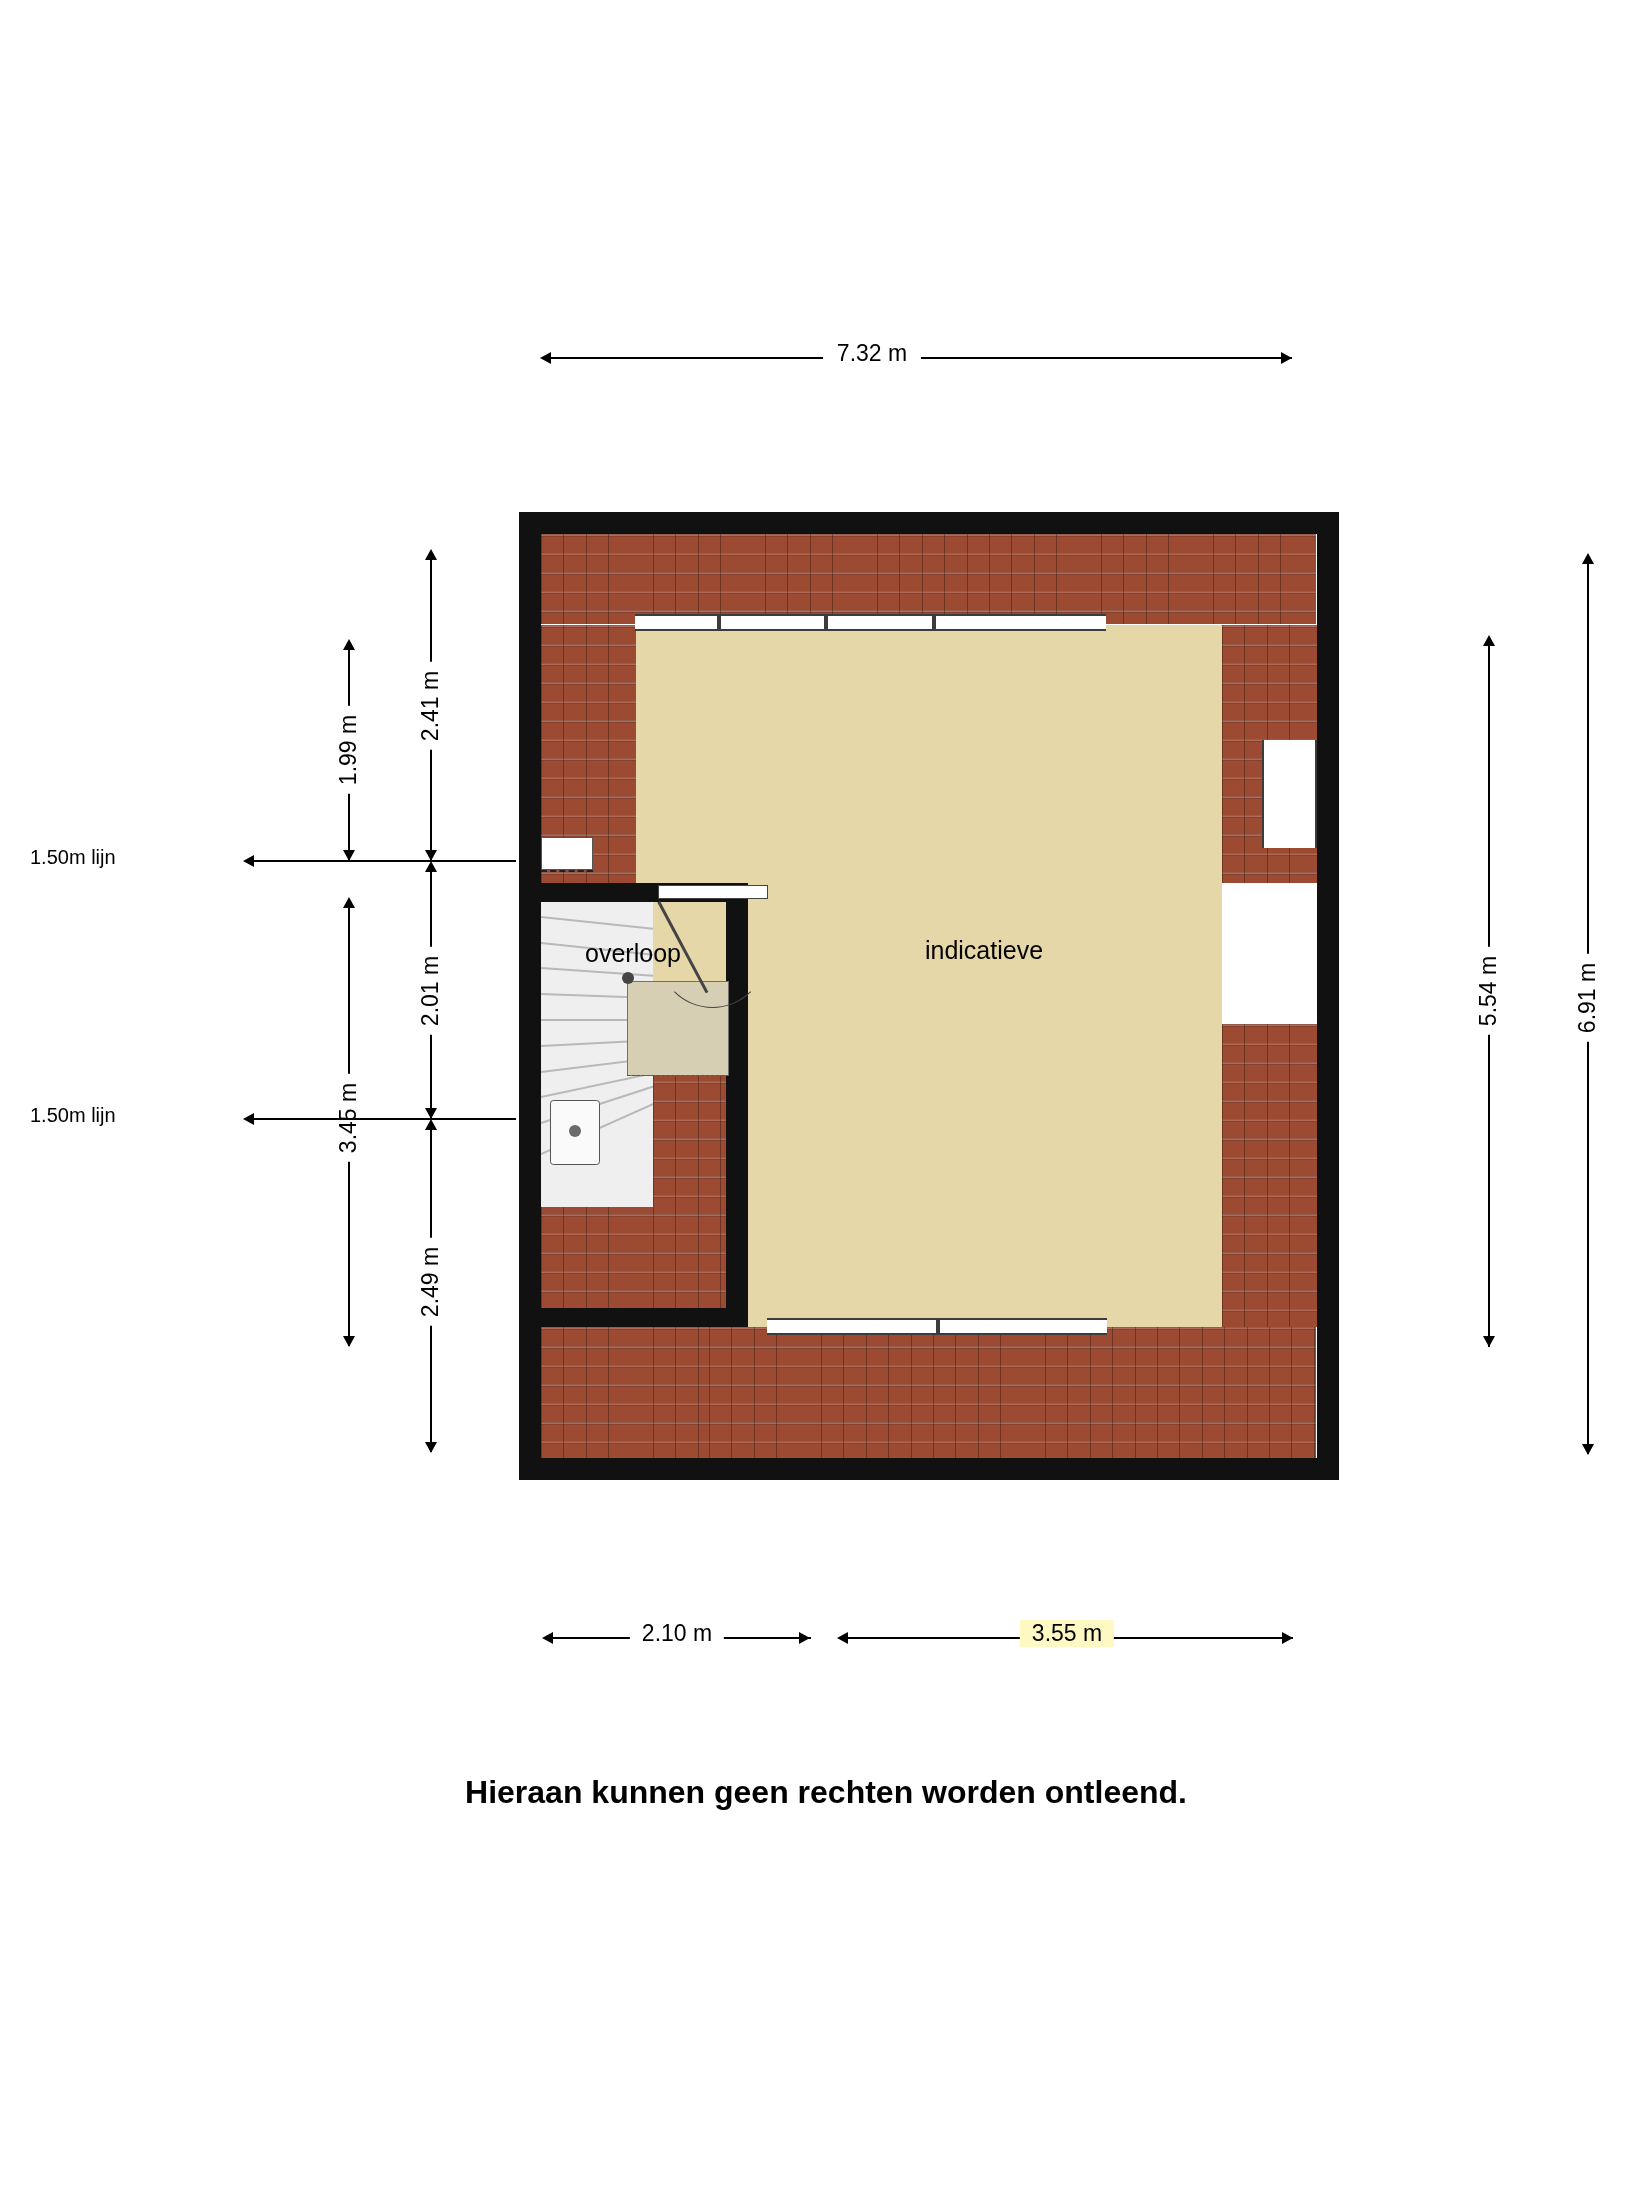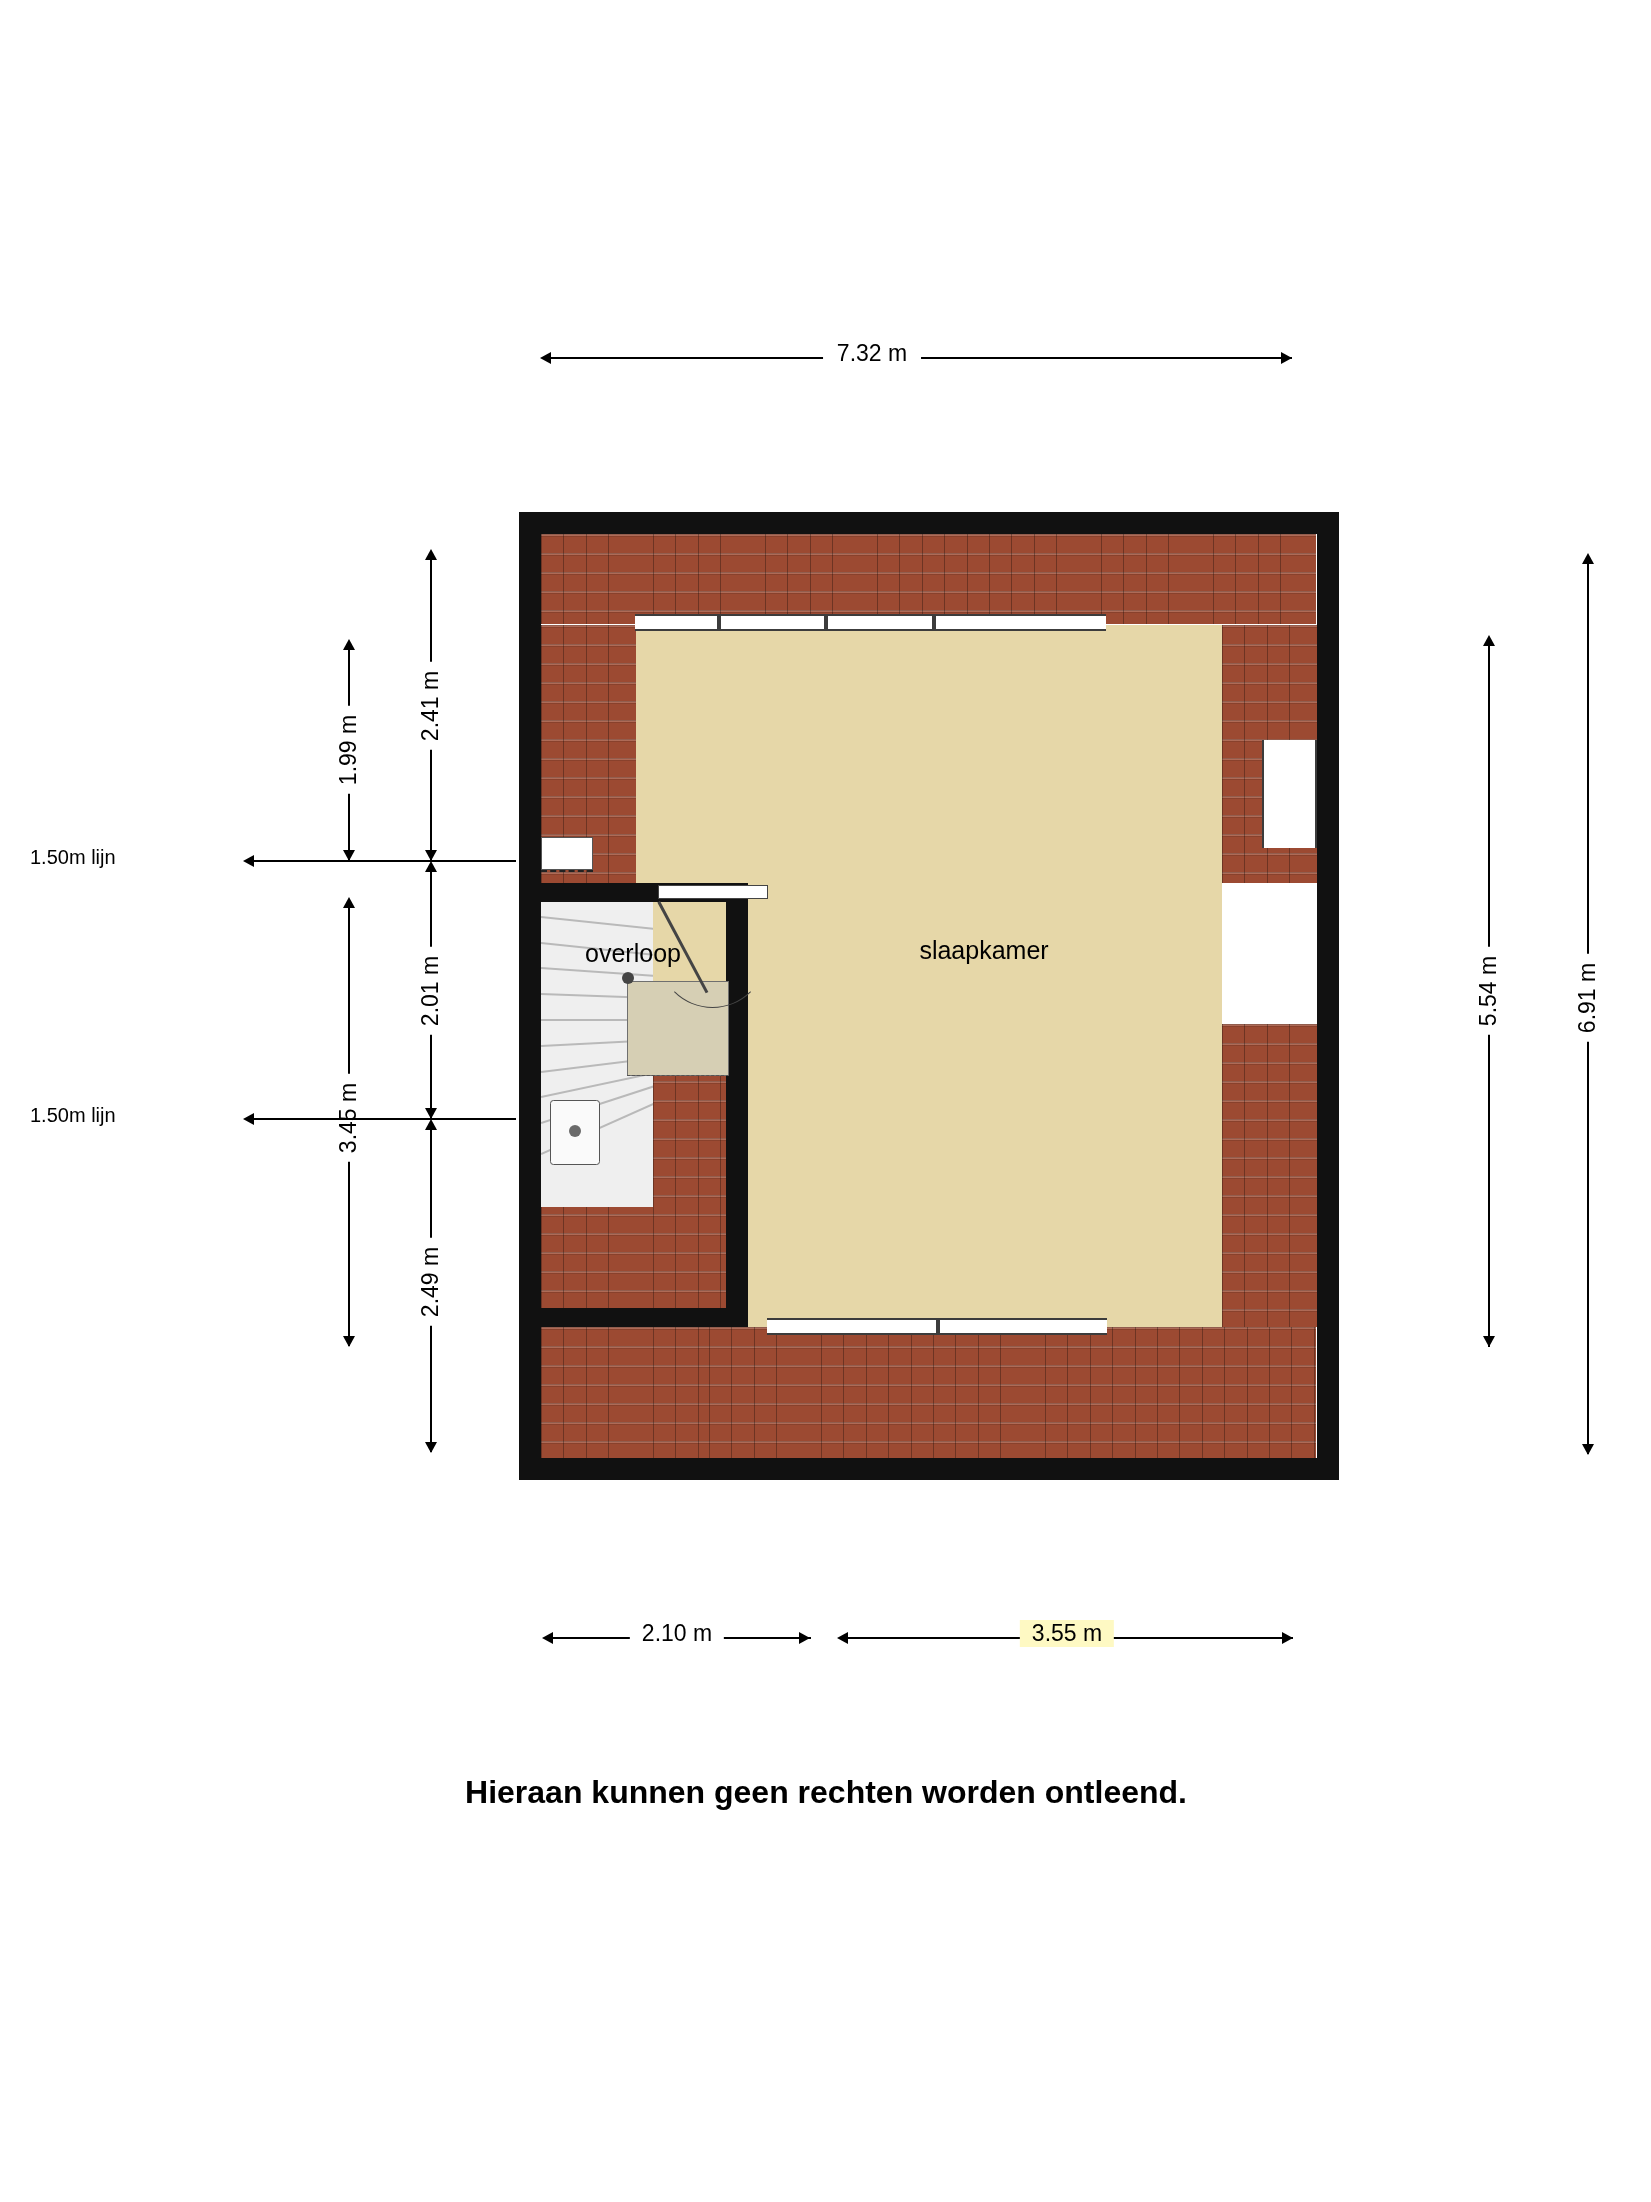--- a/index.html
+++ b/index.html
@@ -258,21 +258,21 @@
   <div class="fixture-dot" style="left:103px; top:460px; width:12px; height:12px; background:#444;"></div>
 
   <div class="door-leaf" style="left:139px; top:373px; width:110px; height:13.8px;"></div>
   <div class="door-arc" style="left:139px; top:387px; width:107px; height:107px; border-bottom-color:#444; transform:rotate(0deg);"></div>
   <div class="stair-line" style="left:141px; top:389px; width:103px; background:#444; height:2.6px; transform:rotate(62deg); transform-origin:left top;"></div>
 
   <div class="fixture" style="left:31px; top:588px; width:50px; height:65px; border-radius:3.4px;"></div>
   <div class="fixture-dot" style="left:50px; top:613px; width:12px; height:12px;"></div>
 
   <div class="room-label" style="left:114px; top:427px; transform:translateX(-50%);">overloop</div>
-  <div class="room-label" style="left:465px; top:424px; transform:translateX(-50%);">slaapkamer</div>
+  <div class="room-label" style="left:465px; top:424px; transform:translateX(-50%);">indicatieve</div>
 </div>
 
 <div class="abs">
   <div class="arrow-line-v" style="left:430px; top:551px; height:310px;"></div>
   <div class="cap-v-top" style="left:425px; top:549px;"></div>
   <div class="cap-v-bot" style="left:425px; top:850px;"></div>
   <div class="dim-label vert" style="left:430px; top:706px; transform:translate(-50%,-50%) rotate(-90deg); background:#fff; padding:0 8.6px;">2.41 m</div>
 </div>
 
 <div class="abs">

